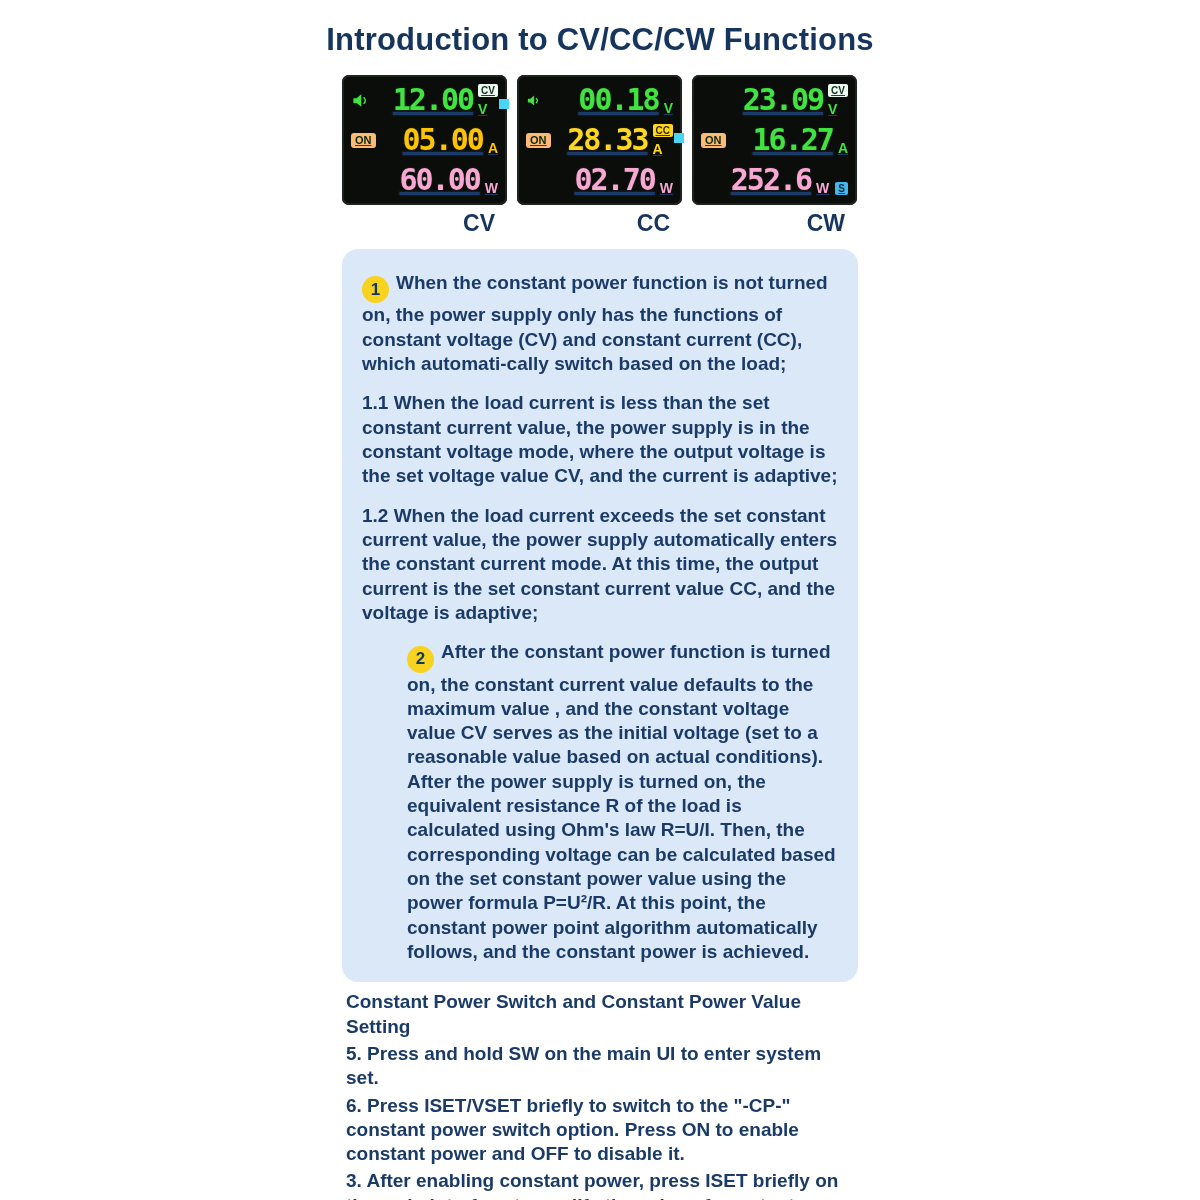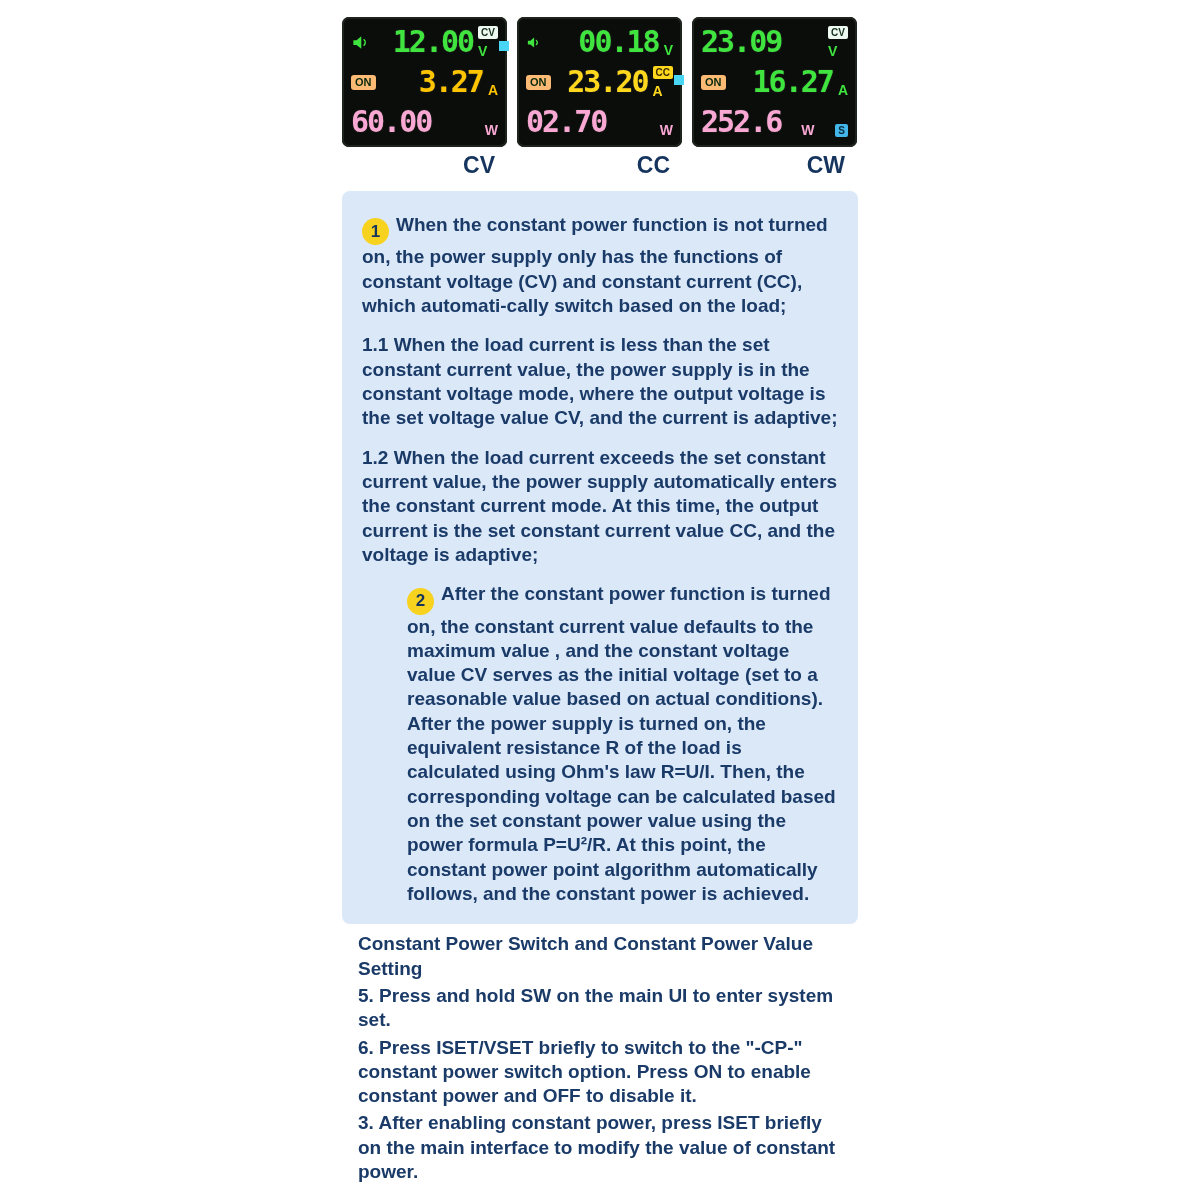--- a/index.html
+++ b/index.html
@@ -8,21 +8,21 @@
     font-family:"Liberation Sans",sans-serif;color:#1a3a68;overflow:hidden;
   }
   .page{position:relative;width:1200px;height:1200px;}
   .title{margin:0;padding-top:22px;text-align:center;font-size:31px;font-weight:700;color:#16355e;letter-spacing:.2px;}
   .col{width:516px;margin:0 auto;}
   
   .displays{display:flex;gap:10px;margin-top:17px;}
   .lcd{position:relative;flex:0 0 165px;height:130px;background:#0a0d0a;border-radius:7px;
        padding:7px 9px;display:flex;flex-direction:column;justify-content:space-between;
        box-shadow:inset 0 0 0 2px #1d231d;box-sizing:border-box;}
-  .lcd-line{display:flex;align-items:center;justify-content:space-between;height:36px;gap:2px;}
+  .lcd-line{display:flex;align-items:center;justify-content:flex-end;height:36px;gap:2px;text-decoration:underline;}
   .lcd-left{margin-right:auto;display:flex;align-items:center;}
   .seg{font-family:"DejaVu Sans Mono",monospace;font-weight:700;font-size:30px;letter-spacing:-2px;line-height:1;text-shadow:0 0 2px rgba(255,255,255,.15);}
   .green{color:#3fe43f;}
   .amber{color:#ffc400;}
   .yellow{color:#ffd81e;}
   .magenta{color:#f9a8d4;}
   .stack{display:flex;flex-direction:column;justify-content:space-between;align-items:flex-start;height:32px;margin-left:3px;}
   .unit{font-size:14px;font-weight:700;line-height:1;}
   .unit-bottom{align-self:flex-end;margin-bottom:3px;margin-left:3px;}
   .mini-badge{font-size:10px;font-weight:700;line-height:13px;padding:0 3px;border-radius:2px;font-family:"Liberation Sans",sans-serif;}
@@ -30,34 +30,35 @@
   .badge-cc{background:#ffd81e;color:#3c2d00;}
   .badge-s{background:#43b6ea;color:#062a3c;align-self:flex-end;margin-left:4px;margin-bottom:3px;}
   .badge-on{background:#fdba74;color:#05280c;font-size:11px;line-height:15px;padding:0 4px;border-radius:3px;}
   .dot{position:absolute;right:-2px;width:10px;height:10px;background:#49d6f4;}
   .dot-a{top:24px;}
   .dot-b{top:58px;}
   
   .captions{display:flex;gap:10px;margin-top:5px;}
   .caption{flex:0 0 165px;text-align:right;padding-right:12px;font-size:23px;font-weight:700;color:#16355e;box-sizing:border-box;}
   
-  .panel{margin-top:12px;background:#dbe8f8;border-radius:8px;padding:22px 20px 18px;box-sizing:border-box;}
+  .panel{margin-top:12px;background:#dbe8f8;border-radius:16px;padding:22px 20px 18px;box-sizing:border-box;}
   .para{font-size:19px;font-weight:700;line-height:1.28;margin:0 0 15px;}
   .para:last-child{margin-bottom:0;margin-left:45px;}
   .num-circle{display:inline-flex;width:27px;height:27px;border-radius:50%;background:#f7d21e;color:#16355e;
               font-size:17px;font-weight:700;align-items:center;justify-content:center;vertical-align:-6px;margin-right:7px;}
   
   .bottom{width:516px;margin:8px auto 0;}
-  .bottom p{font-size:19px;font-weight:700;line-height:1.28;margin:0 16px 3px;}
+  .bottom p{font-size:19px;font-weight:700;line-height:1.28;margin:0 4px 3px;}
 </style>
 </head>
 <body>
 
 <div class="page">
 
+  <h1 class="title">Introduction to CV/CC/CW Functions</h1>
 
   <div class="col">
 
     <div class="displays">
 
       <div class="lcd">
         <div class="lcd-line">
           <span class="lcd-left">
             <svg width="19" height="19" viewBox="0 0 24 24">
                 <path d="M3 9v6h4l6 5V4L7 9H3z" fill="#3fe43f"></path>
@@ -67,21 +68,21 @@
           <span class="seg green">12.00</span>
           <span class="stack">
             <span class="mini-badge badge-cv">CV</span>
             <span class="unit green">V</span>
           </span>
         </div>
         <div class="lcd-line">
           <span class="lcd-left">
             <span class="mini-badge badge-on">ON</span>
           </span>
-          <span class="seg amber">3.27</span>
+          <span class="seg amber">05.00</span>
           <span class="unit amber unit-bottom">A</span>
         </div>
         <div class="lcd-line">
           <span class="seg magenta">60.00</span>
           <span class="unit magenta unit-bottom">W</span>
         </div>
         <span class="dot dot-a"></span>
       </div>
 
       <div class="lcd">
@@ -92,21 +93,21 @@
                 <path d="M16.5 8.5a5 5 0 0 1 0 7" stroke="#3fe43f" stroke-width="2" fill="none" stroke-linecap="round"></path>
               </svg>
           </span>
           <span class="seg green">00.18</span>
           <span class="unit green unit-bottom">V</span>
         </div>
         <div class="lcd-line">
           <span class="lcd-left">
             <span class="mini-badge badge-on">ON</span>
           </span>
-          <span class="seg yellow">23.20</span>
+          <span class="seg yellow">28.33</span>
           <span class="stack">
             <span class="mini-badge badge-cc">CC</span>
             <span class="unit yellow">A</span>
           </span>
         </div>
         <div class="lcd-line">
           <span class="seg magenta">02.70</span>
           <span class="unit magenta unit-bottom">W</span>
         </div>
         <span class="dot dot-b"></span>

